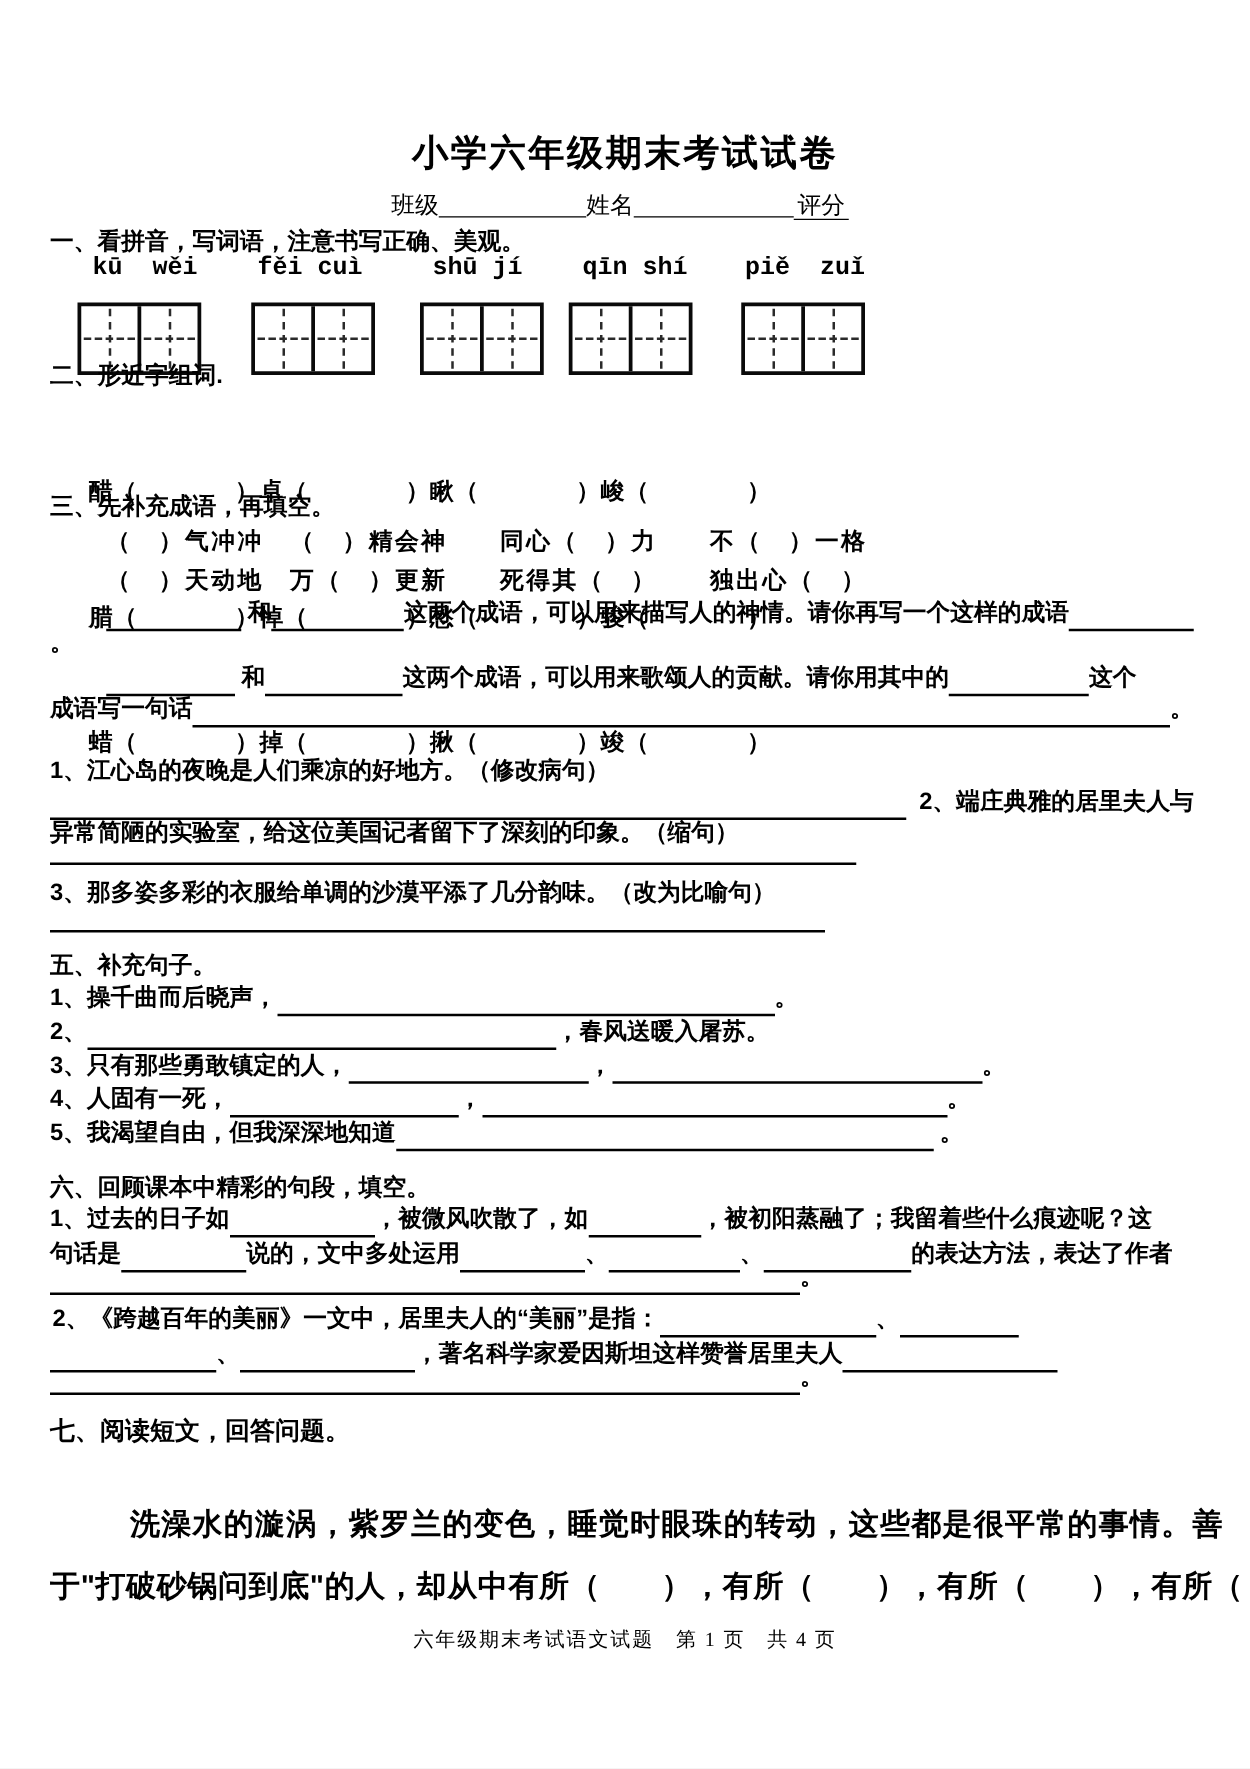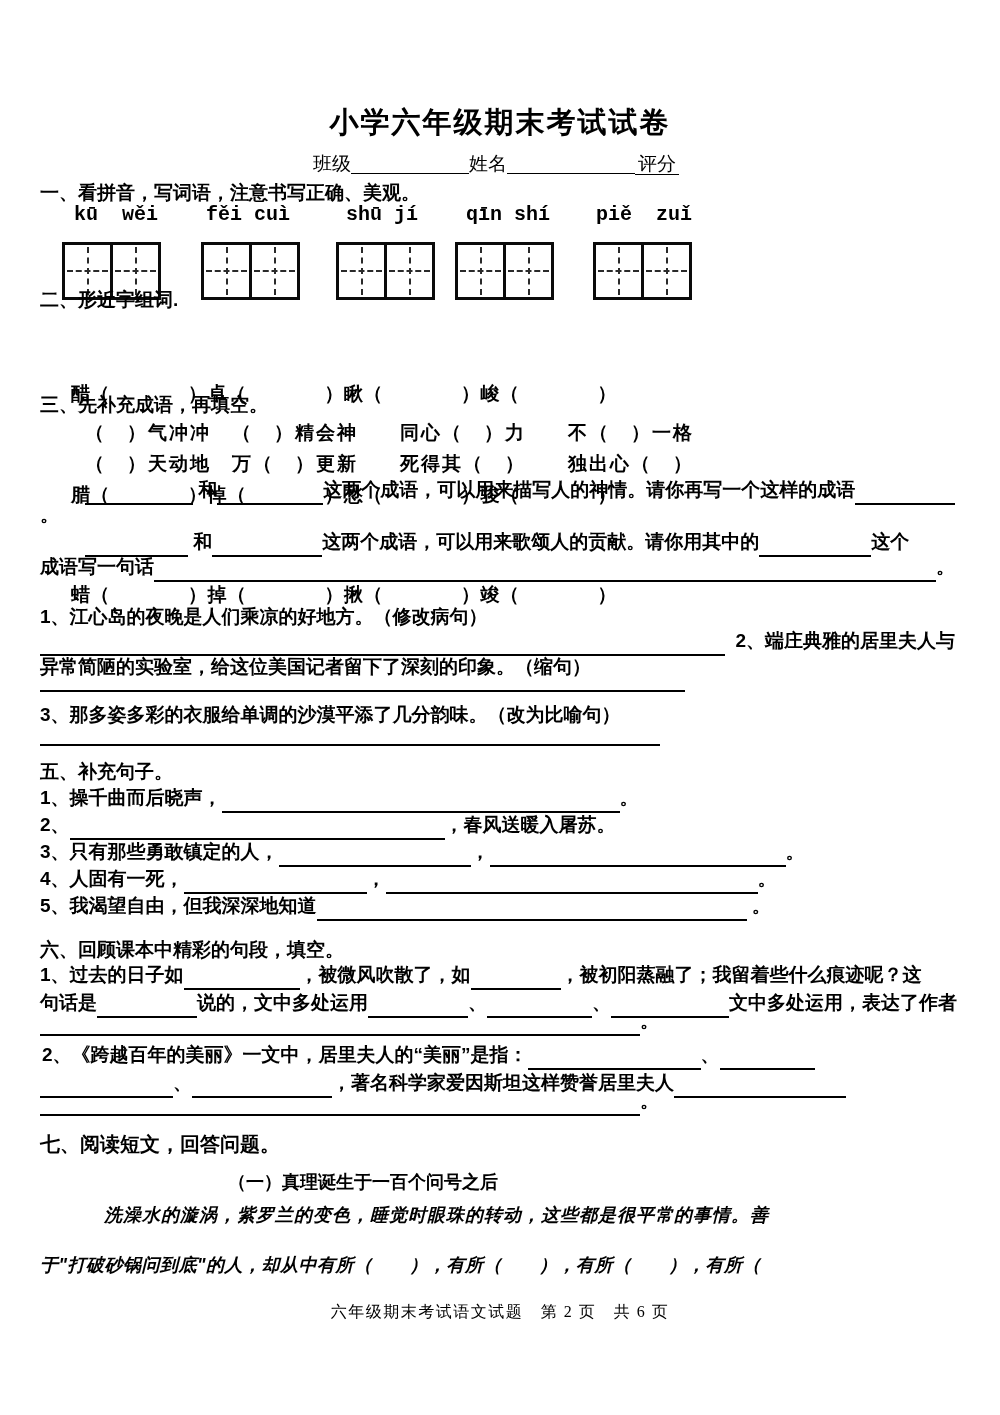--- a/index.html
+++ b/index.html
@@ -28,21 +28,21 @@
   .tzc + .tzc{border-left:3px solid #0a0a0a;}
   .tzc::before{content:"";position:absolute;left:50%;top:2px;bottom:2px;border-left:2px dashed #2a2a2a;margin-left:-1px;}
   .tzc::after{content:"";position:absolute;top:50%;left:2px;right:2px;border-top:2px dashed #2a2a2a;margin-top:-1px;}
   .xjz{top:310px;left:71px;font-weight:700;font-size:19px;line-height:33.5px;white-space:pre;letter-spacing:0.5px;}
   .idiom{left:85px;font-weight:700;font-size:19px;letter-spacing:2px;white-space:pre;}
   .fillrow{display:flex;align-items:baseline;font-weight:700;font-size:19px;flex-wrap:nowrap;}
   .fillrow .t{flex:0 0 auto;}
   .blank{flex:0 0 auto;border-bottom:2px solid #000;height:10px;align-self:flex-end;margin-bottom:-2px;}
   .blank.grow{flex:1 1 auto;}
   .ansline{border-bottom:2px solid #000;}
-  .p7{font-weight:700;font-size:18px;letter-spacing:1px;white-space:pre;font-style:italic;}
+  .p7{font-weight:700;font-size:24px;letter-spacing:1px;white-space:pre;}
   .footer{left:0;right:0;top:1302px;text-align:center;font-family:"Liberation Serif",serif;font-size:16px;font-weight:400;letter-spacing:1.5px;white-space:pre;}
 </style>
 </head>
 <body>
 
 <div class="page">
 
   <div class="abs doc-title t">小学六年级期末考试试卷</div>
 
   <div class="abs header-line">
@@ -167,21 +167,21 @@
   </div>
   <div class="abs fillrow" style="top:990px;left:40px;right:40px">
     <span class="t">句话是</span>
     <span class="blank" style="width:100px"></span>
     <span class="t">说的，文中多处运用</span>
     <span class="blank" style="width:100px"></span>
     <span class="t">、</span>
     <span class="blank" style="width:105px"></span>
     <span class="t">、</span>
     <span class="blank" style="width:118px"></span>
-    <span class="t">文中多处运用，表达了作者</span>
+    <span class="t">的表达方法，表达了作者</span>
   </div>
   <div class="abs fillrow" style="top:1008px;left:40px">
     <span class="blank" style="width:600px;height:20px"></span>
     <span class="t">。</span>
   </div>
   <div class="abs fillrow" style="top:1042px;left:42px;right:40px">
     <span class="t">2、《跨越百年的美丽》一文中，居里夫人的“美丽”是指：</span>
     <span class="blank" style="width:173px"></span>
     <span class="t">、</span>
     <span class="blank" style="width:95px"></span>
@@ -192,19 +192,18 @@
     <span class="blank" style="width:140px"></span>
     <span class="t">，著名科学家爱因斯坦这样赞誉居里夫人</span>
     <span class="blank" style="width:172px"></span>
   </div>
   <div class="abs fillrow" style="top:1088px;left:40px">
     <span class="blank" style="width:600px;height:20px"></span>
     <span class="t">。</span>
   </div>
 
   <div class="abs sec-title t" style="top:1131px;font-size:20px">七、阅读短文，回答问题。</div>
-  <div class="abs cn t" style="top:1170px;left:228px;font-size:18px">（一）真理诞生于一百个问号之后</div>
   <div class="abs p7" style="top:1203px;left:40px;right:40px;text-indent:64px">洗澡水的漩涡，紫罗兰的变色，睡觉时眼珠的转动，这些都是很平常的事情。善</div>
   <div class="abs p7" style="top:1253px;left:40px;right:30px;letter-spacing:0.5px">于"打破砂锅问到底"的人，却从中有所（　　），有所（　　），有所（　　），有所（</div>
 
-  <div class="abs footer t">六年级期末考试语文试题　第 2 页　共 6 页</div>
+  <div class="abs footer t">六年级期末考试语文试题　第 1 页　共 4 页</div>
 
 </div>
 
 </body></html>

